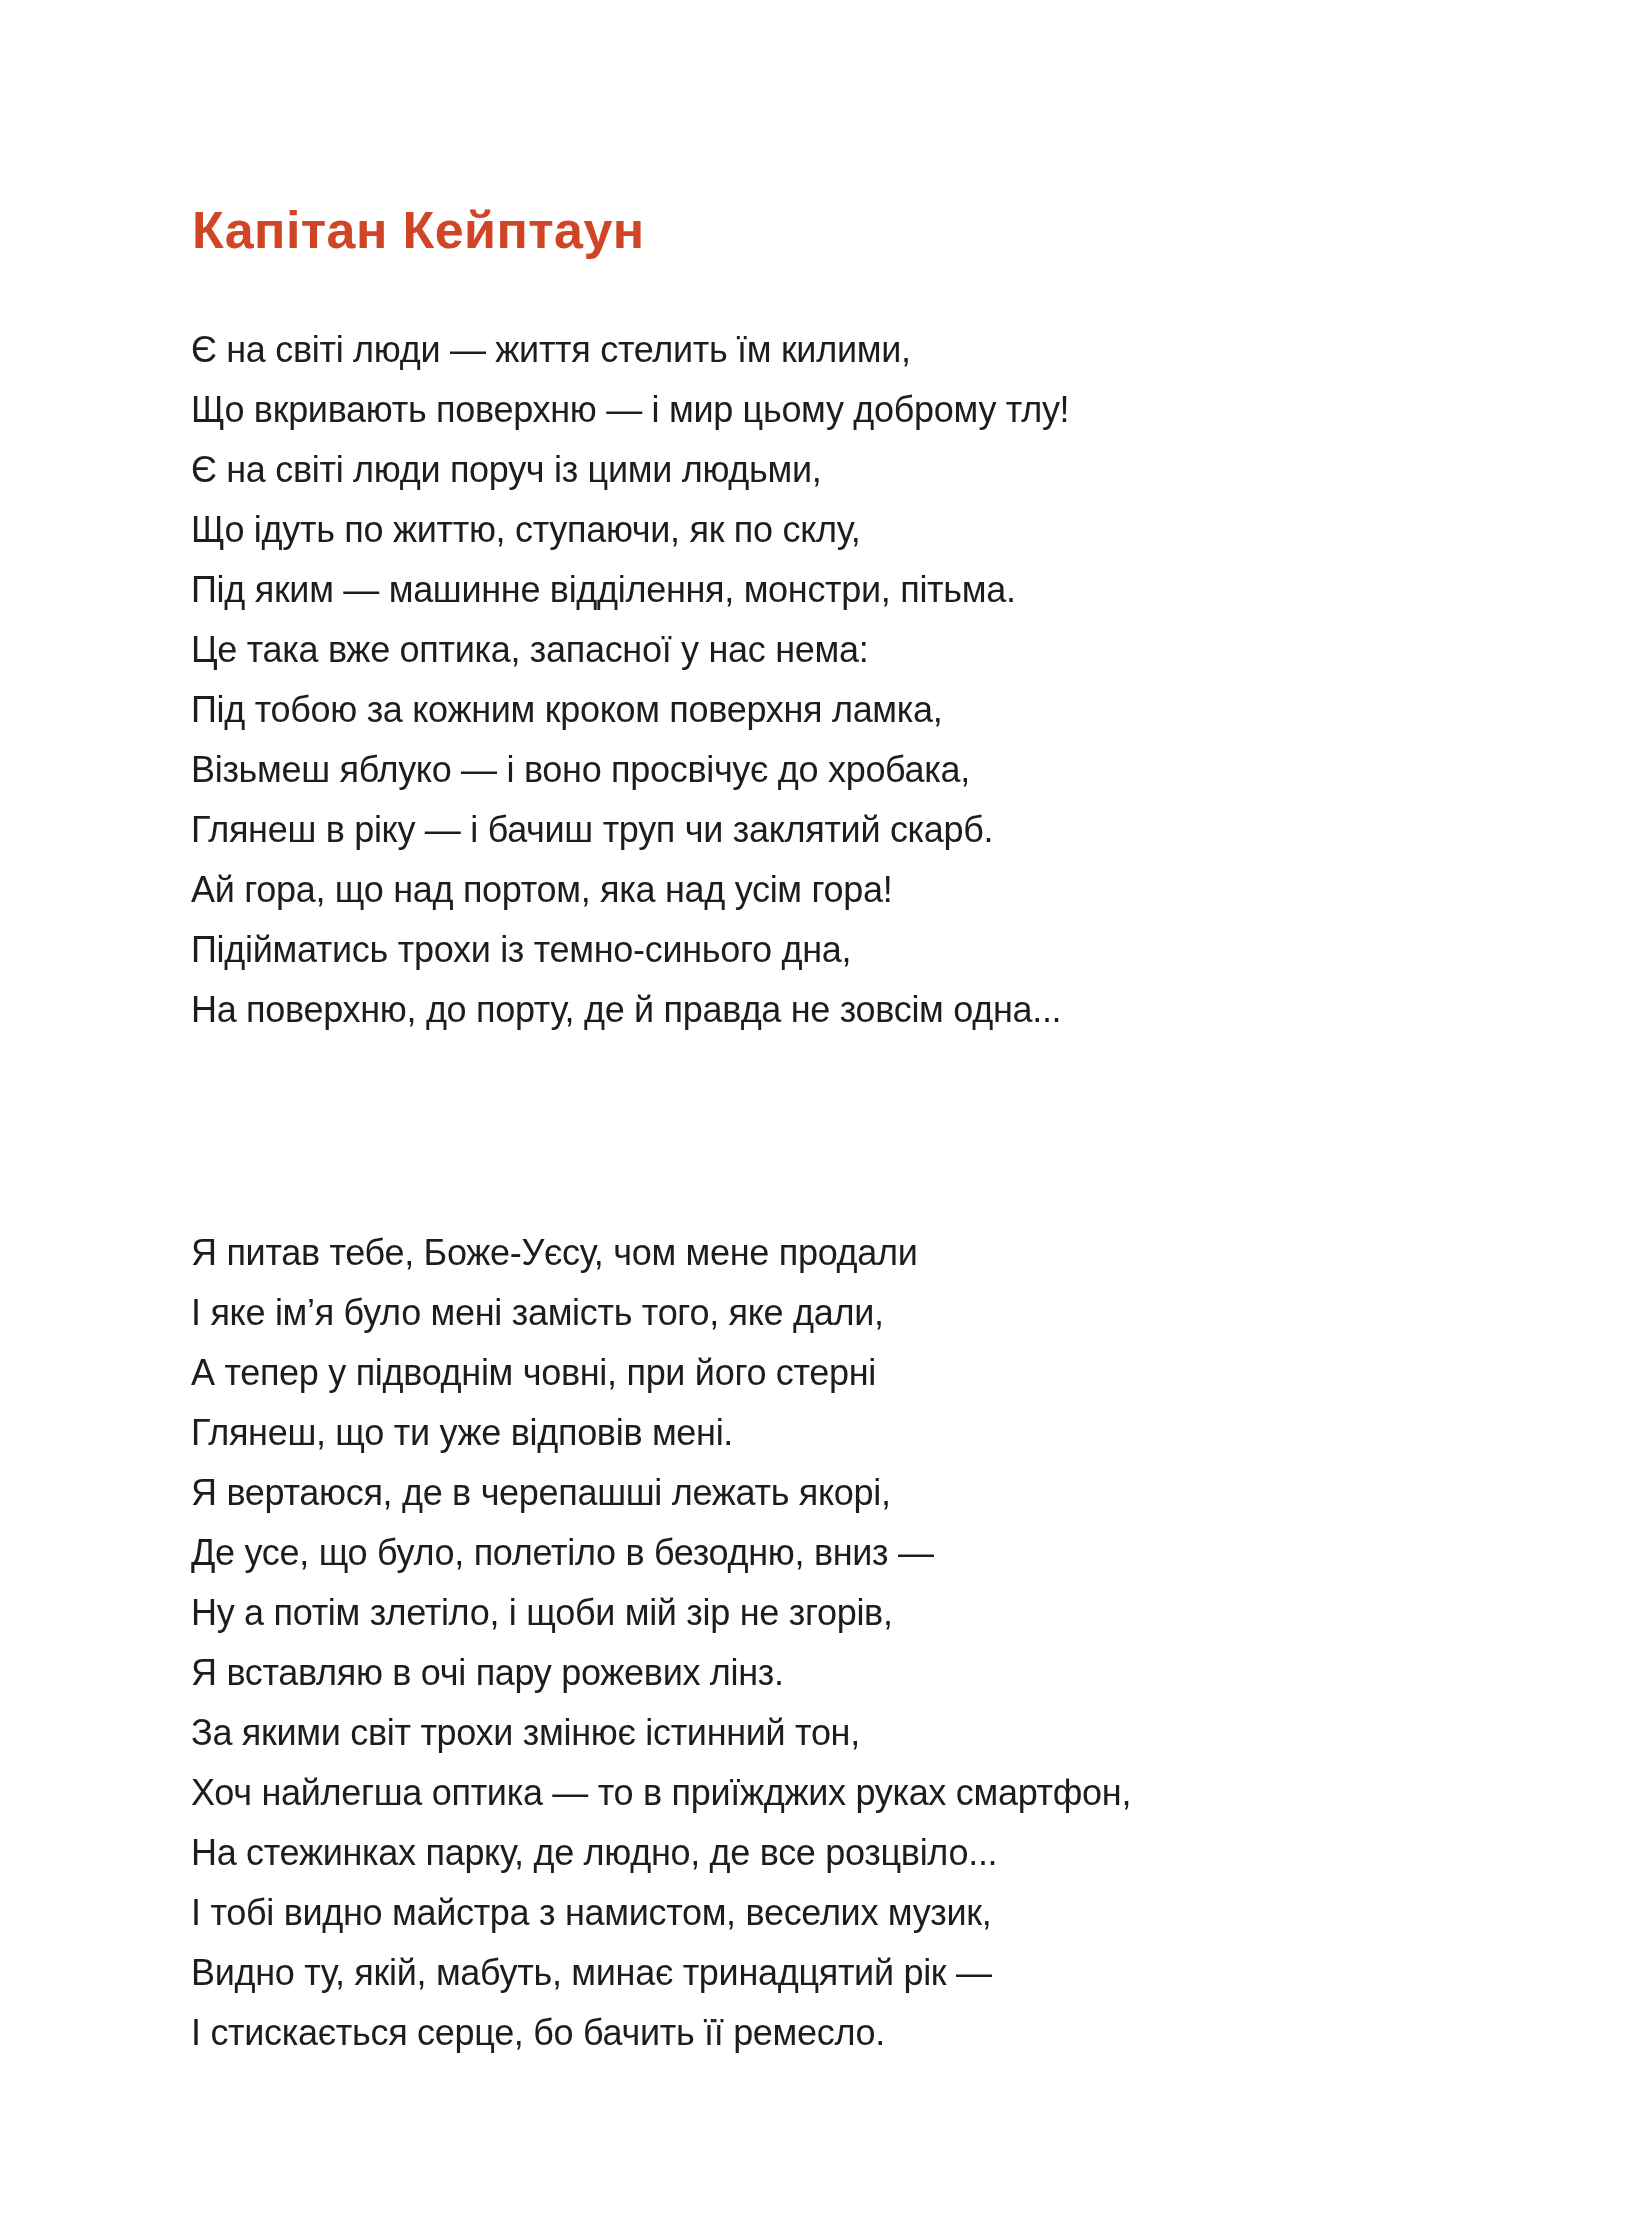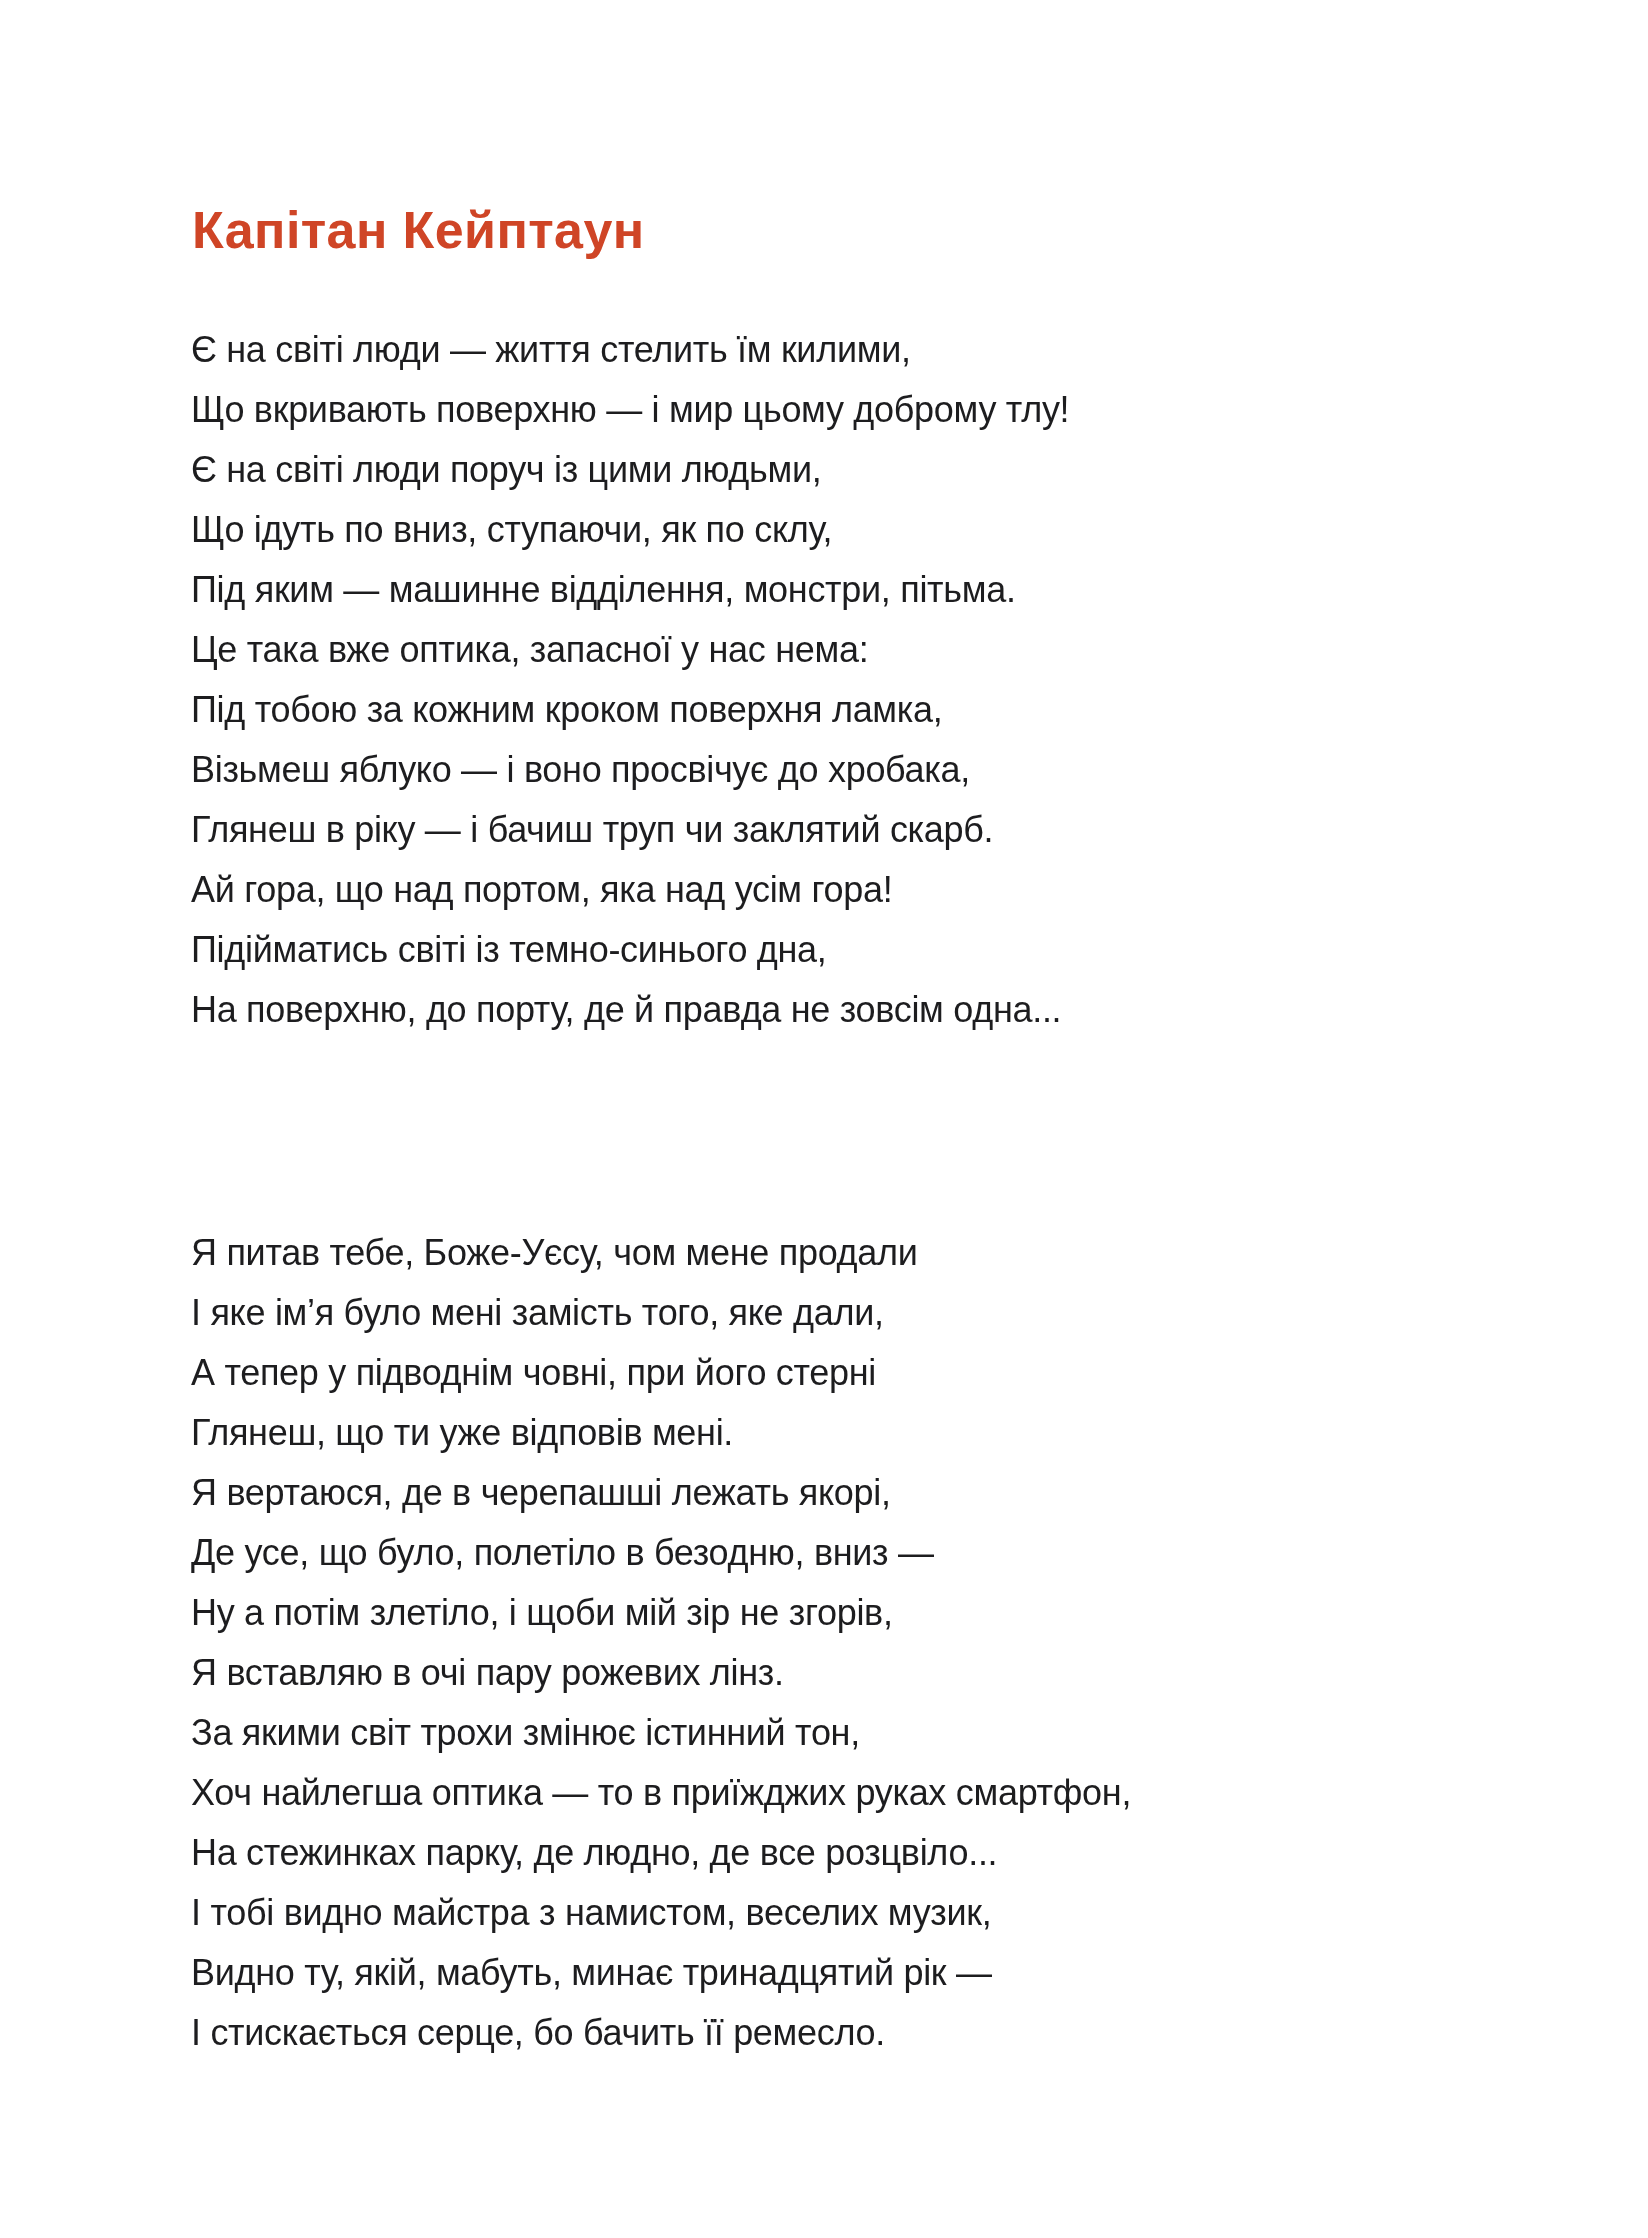--- a/index.html
+++ b/index.html
@@ -64,28 +64,28 @@
 <body>
 
 <div class="page">
 
   <h1 class="poem-title">Капітан Кейптаун</h1>
 
   <div class="stanza stanza-1">
     <div class="poem-line">Є на світі люди — життя стелить їм килими,</div>
     <div class="poem-line">Що вкривають поверхню — і мир цьому доброму тлу!</div>
     <div class="poem-line">Є на світі люди поруч із цими людьми,</div>
-    <div class="poem-line">Що ідуть по вниз, ступаючи, як по склу,</div>
+    <div class="poem-line">Що ідуть по життю, ступаючи, як по склу,</div>
     <div class="poem-line">Під яким — машинне відділення, монстри, пітьма.</div>
     <div class="poem-line">Це така вже оптика, запасної у нас нема:</div>
     <div class="poem-line">Під тобою за кожним кроком поверхня ламка,</div>
     <div class="poem-line">Візьмеш яблуко — і воно просвічує до хробака,</div>
     <div class="poem-line">Глянеш в ріку — і бачиш труп чи заклятий скарб.</div>
     <div class="poem-line">Ай гора, що над портом, яка над усім гора!</div>
-    <div class="poem-line">Підійматись світі із темно-синього дна,</div>
+    <div class="poem-line">Підійматись трохи із темно-синього дна,</div>
     <div class="poem-line">На поверхню, до порту, де й правда не зовсім одна...</div>
   </div>
 
   <div class="stanza stanza-2">
     <div class="poem-line">Я питав тебе, Боже-Уєсу, чом мене продали</div>
     <div class="poem-line">І яке ім’я було мені замість того, яке дали,</div>
     <div class="poem-line">А тепер у підводнім човні, при його стерні</div>
     <div class="poem-line">Глянеш, що ти уже відповів мені.</div>
     <div class="poem-line">Я вертаюся, де в черепашші лежать якорі,</div>
     <div class="poem-line">Де усе, що було, полетіло в безодню, вниз —</div>

